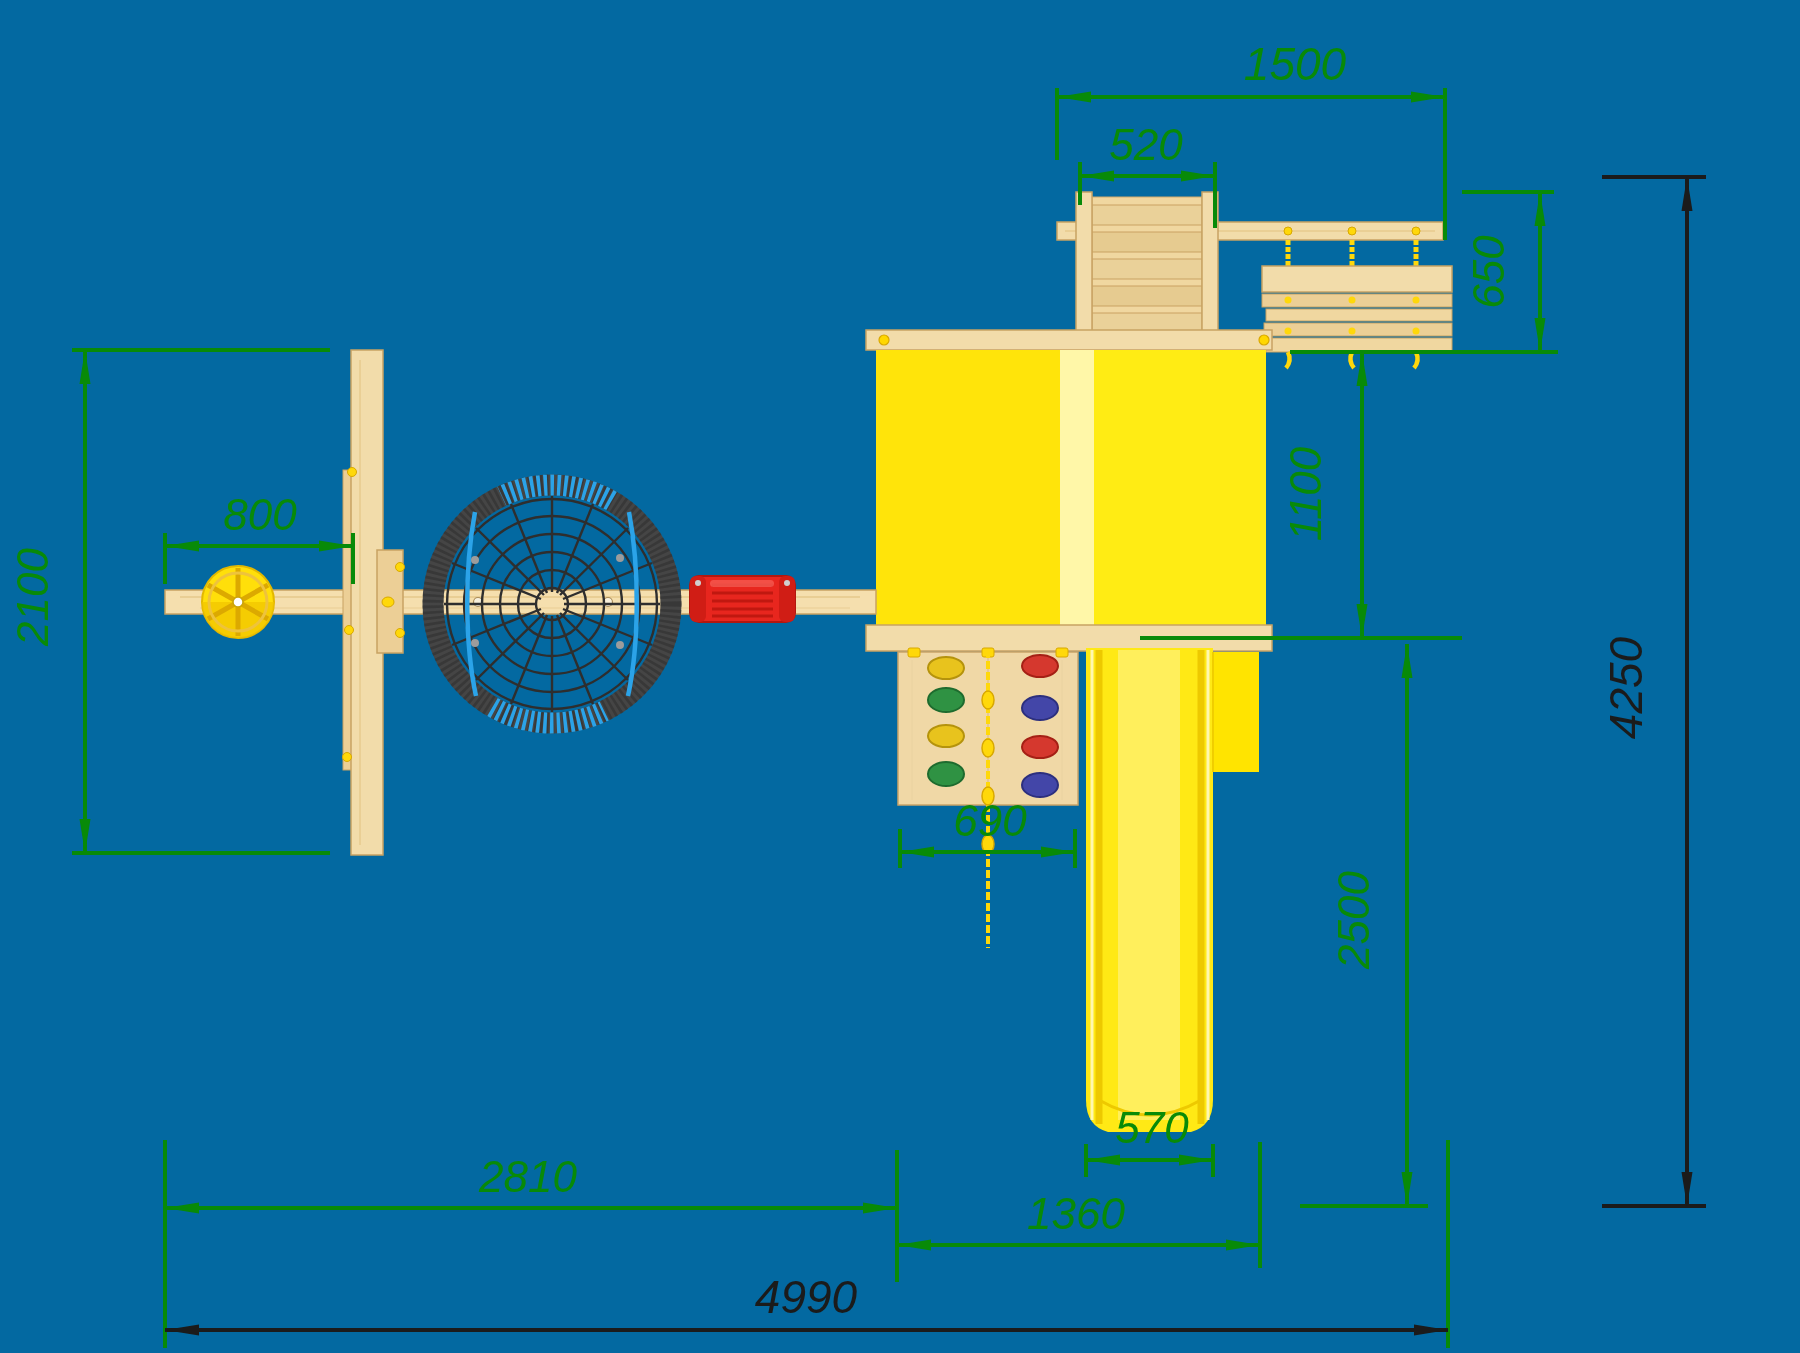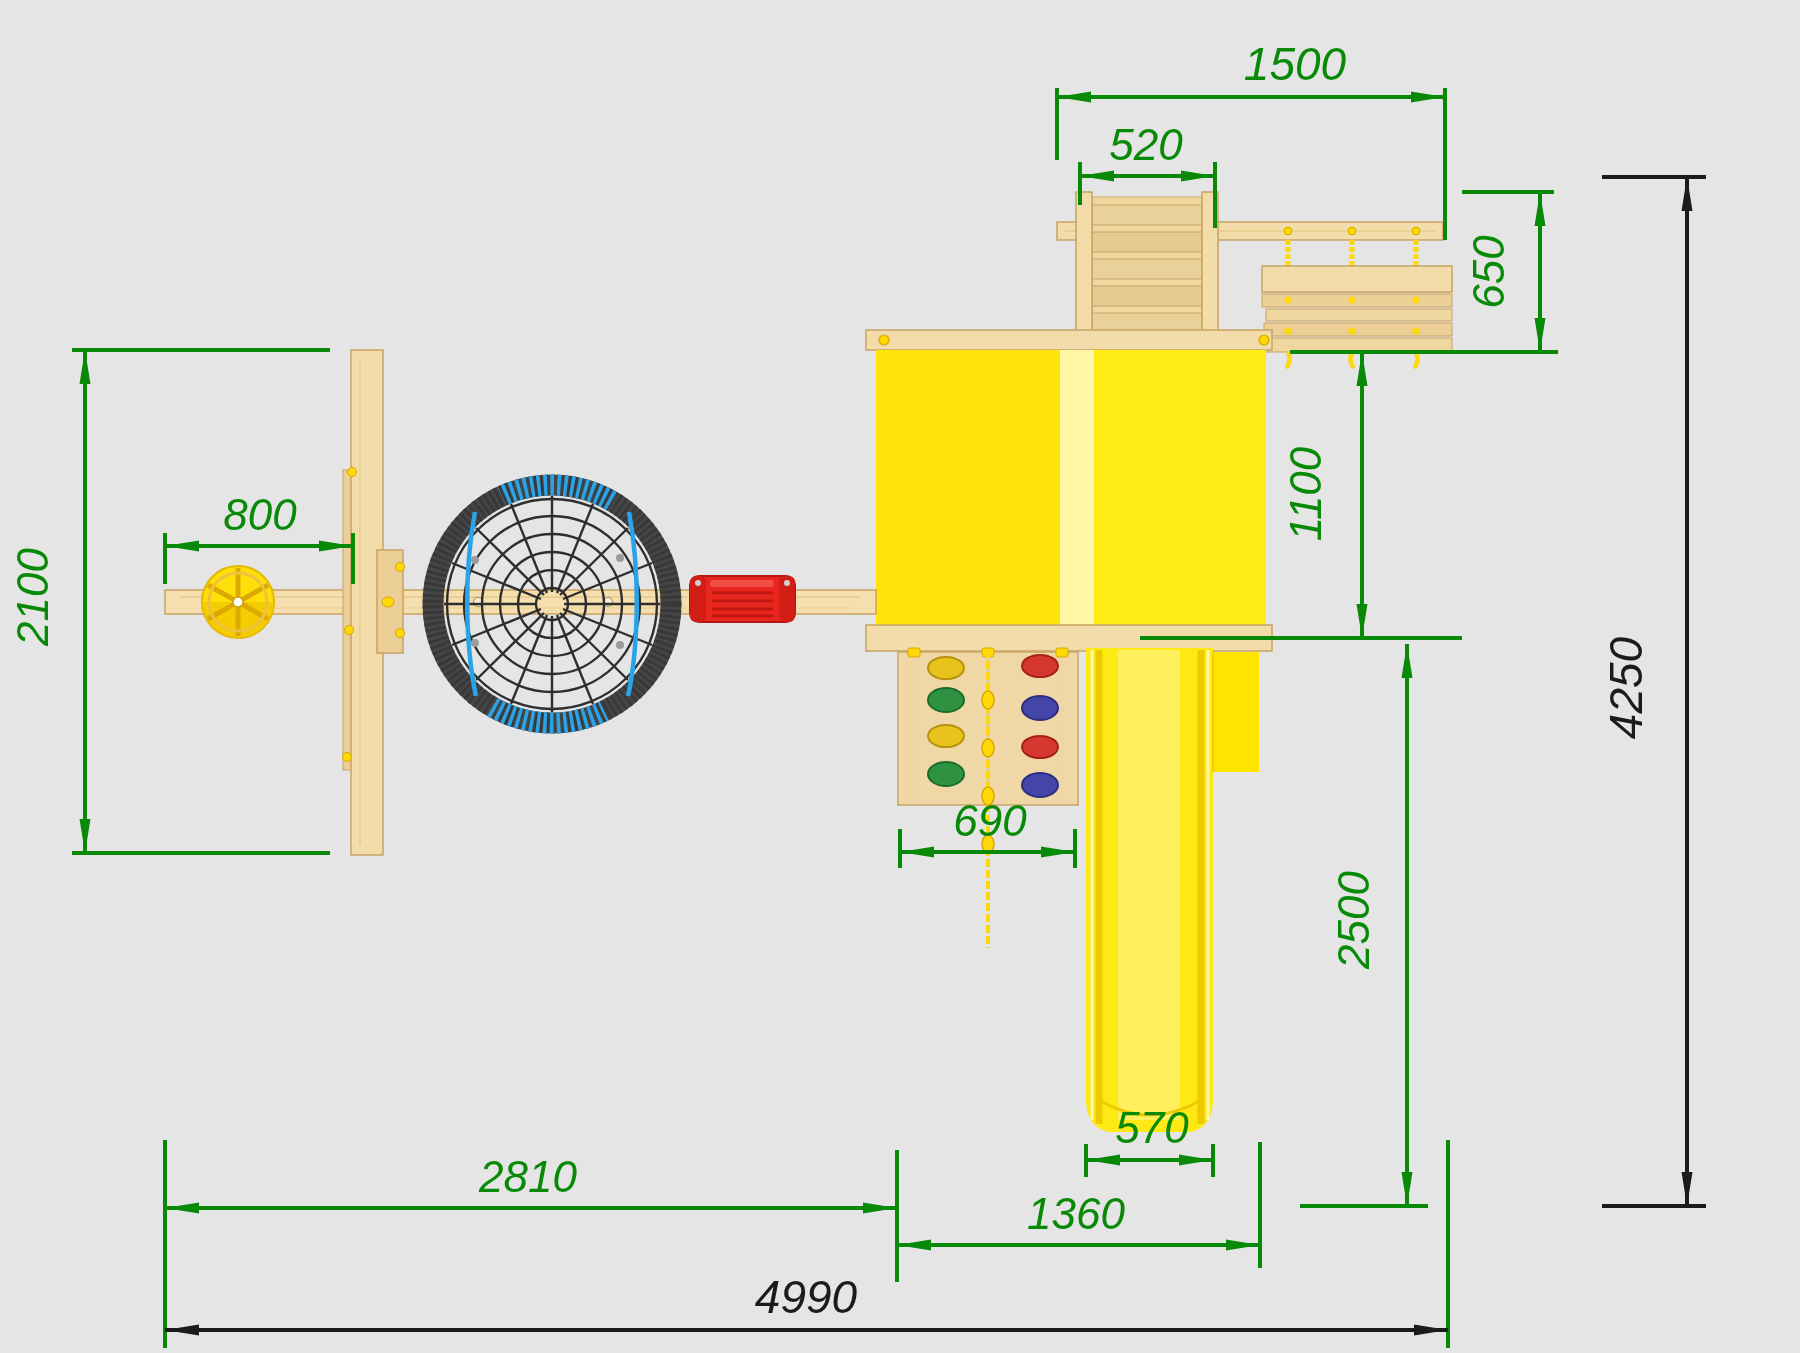--- a/index.html
+++ b/index.html
@@ -1,16 +1,16 @@
 <!DOCTYPE html>
 <html><head>
 <meta charset="utf-8">
 <style>
   html,body{margin:0;padding:0;background:#ffffff;}
-  .stage{width:1800px;height:1353px;position:relative;background:#e5e5e5;overflow:hidden;}
+  .stage{width:1800px;height:1353px;position:relative;background:#0369a1;overflow:hidden;}
   svg{display:block;}
   text{font-family:"Liberation Sans", sans-serif;font-style:italic;}
   .dim-green text{fill:#088a08;}
   .dim-black text{fill:#1b1b1b;}
 </style>
 </head>
 <body>
 
 <div class="stage">
 <svg width="1800" height="1353" viewBox="0 0 1800 1353">

